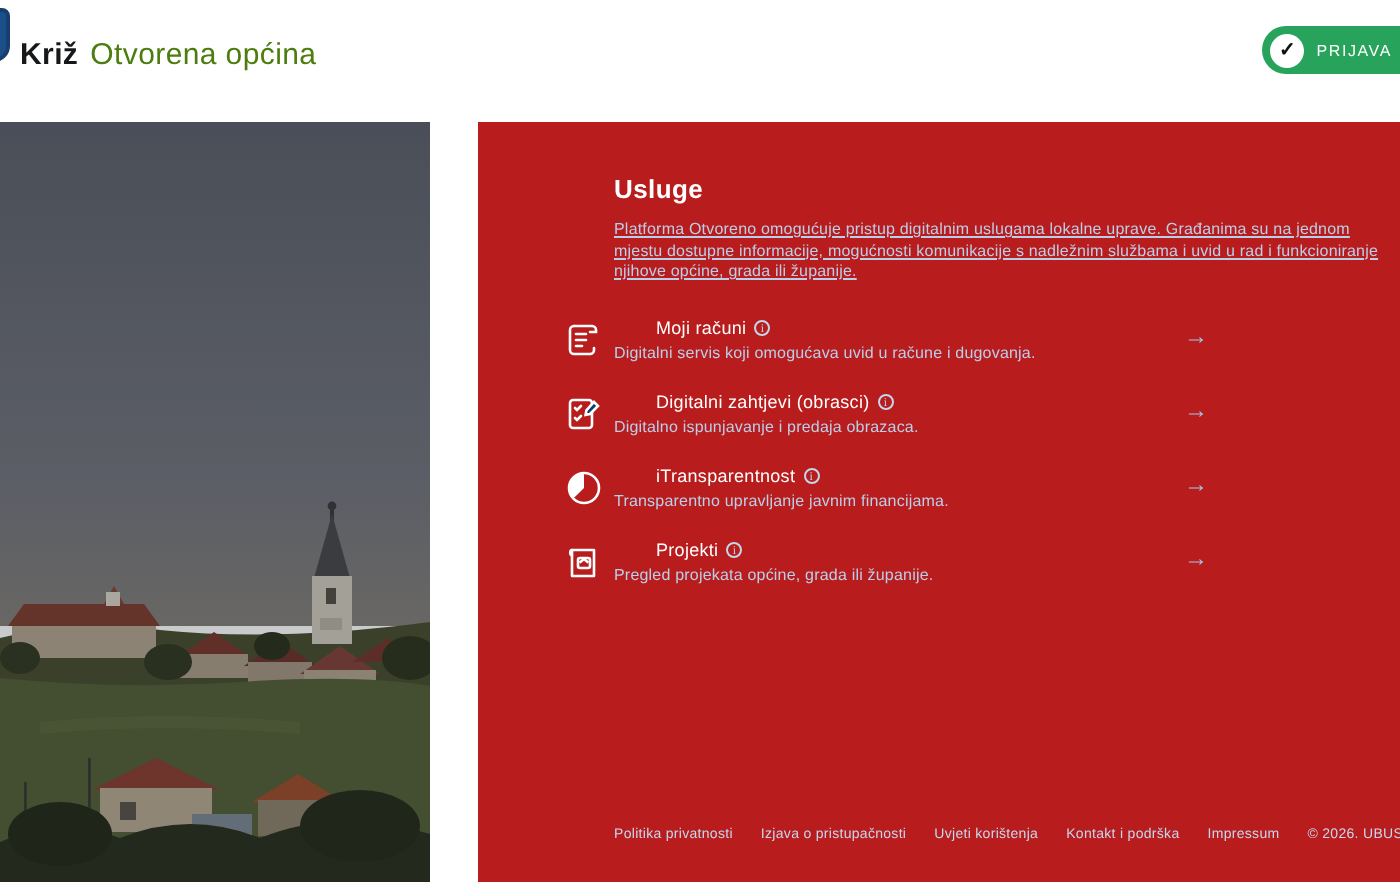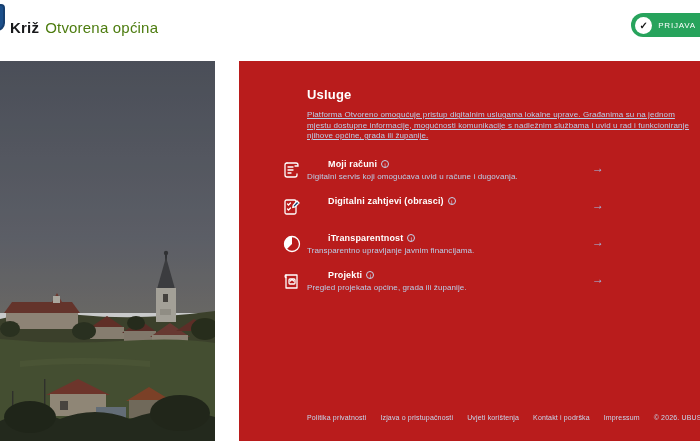--- a/index.html
+++ b/index.html
@@ -31,21 +31,21 @@
                  letter-spacing:.2px; }
   .panel-desc { margin:8px 0 0 25px; width:392px; color:#b9cfe9; font-size:8px;
                 line-height:10.5px; letter-spacing:.1px;text-decoration:underline; }
 
   .services { margin-top:17px; }
   .service { display:flex; align-items:flex-start; width:322px; margin-bottom:9px;
              min-height:28px; cursor:pointer; }
   .svc-icon { width:20px; height:20px; flex:0 0 20px; margin-top:1px; }
   .svc-body { margin-left:5px; }
   .svc-title-row { display:flex; align-items:center; gap:4px; }
-  .svc-title { color:#ffffff; font-size:9px; font-weight:bold; letter-spacing:.15px;padding-left:21px; }
+  .svc-title { color:#ffffff; font-size:9px; font-weight:normal; letter-spacing:.15px;padding-left:21px; }
   .info-icon { width:8px; height:8px; border:1px solid #c3d5ec; border-radius:50%;
                color:#c3d5ec; font-size:6px; line-height:8px; text-align:center;
                font-family:"Liberation Serif", serif; cursor:pointer; }
   .svc-desc { margin-top:3px; color:#b9cfe9; font-size:8px; letter-spacing:.1px; }
   .svc-arrow { margin-left:auto; color:#9fc0e8; font-size:12px; line-height:14px;
                margin-top:2px; cursor:pointer; }
 
   
   .footer { position:absolute; left:68px; bottom:20px; display:flex; align-items:center;
             gap:14px; white-space:nowrap; }
@@ -157,20 +157,21 @@
           <rect x="3" y="3" width="11" height="14" rx="1.5"></rect>
           <path d="M5.5 7 l1 1 l2 -2"></path>
             <path d="M5.5 12 l1 1 l2 -2"></path>
           <path d="M15 4 l2 2 l-4 4 l-2.2 .4 l.4 -2.2 Z" fill="#0d3c6e"></path>
         </svg>
         <div class="svc-body">
           <div class="svc-title-row">
             <span class="svc-title">Digitalni zahtjevi (obrasci)</span>
             <span class="info-icon">i</span>
           </div>
+          <div class="svc-desc">Digitalno ispunjavanje i predaja obrazaca.</div>
         </div>
         <span class="svc-arrow">→</span>
       </div>
 
       <div class="service">
         <svg class="svc-icon" viewBox="0 0 20 20" fill="none" stroke="#ffffff" stroke-width="1.3">
           <circle cx="10" cy="10" r="7.5"></circle>
           <path d="M10 10 L10 2.5 A7.5 7.5 0 0 0 4.7 15.3 Z" fill="#ffffff" stroke="none"></path>
         </svg>
         <div class="svc-body">

